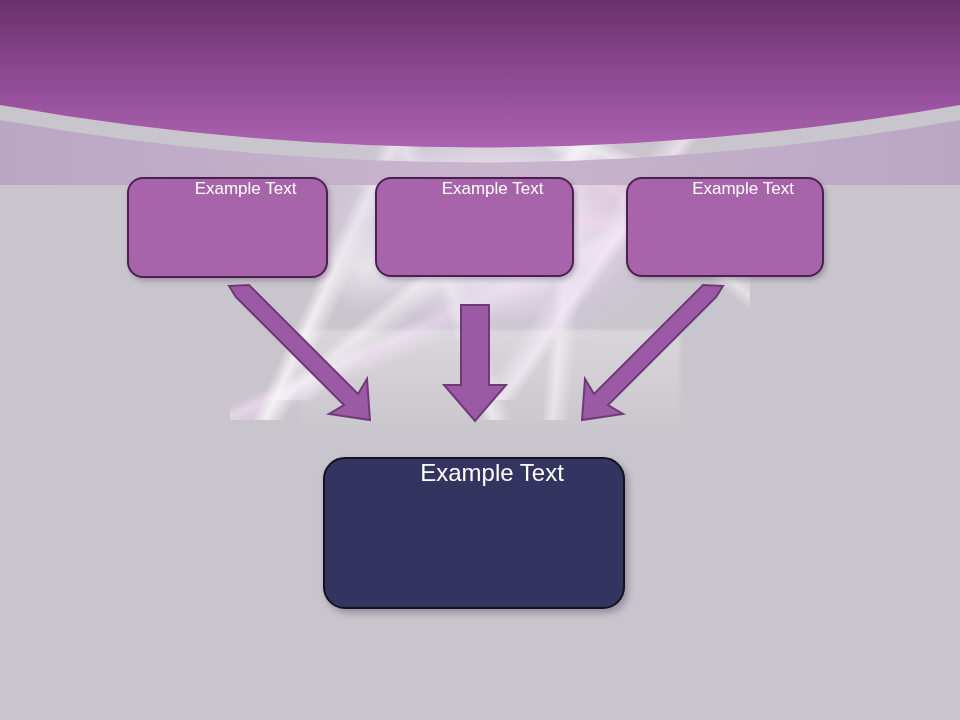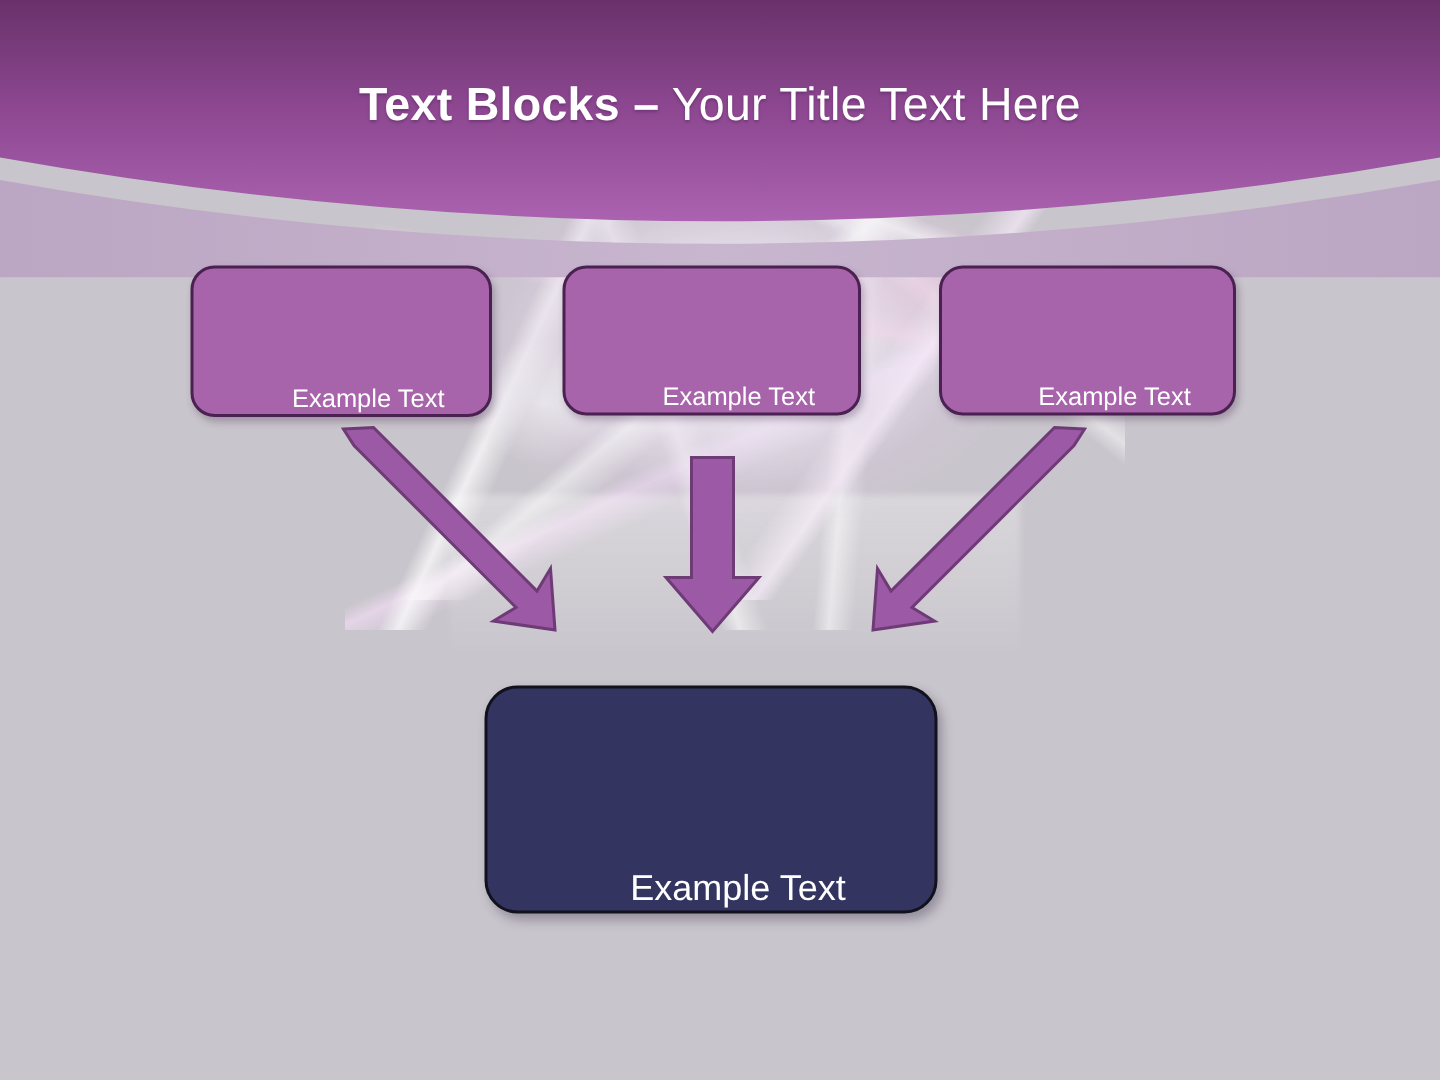--- a/index.html
+++ b/index.html
@@ -91,21 +91,21 @@
     text-shadow: 0 1px 2px rgba(60,20,70,0.35);
   }
   .title .strong { font-weight: 700; }
   .title .light  { font-weight: 400; }
 
   
   .box {
     position: absolute;
     box-sizing: border-box;
     display: flex;
-    align-items: flex-end;
+    align-items: flex-start;
     justify-content: center;
     color: #ffffff;
     border-radius: 16px;
     text-align: center;
     padding-left: 36px;
   }
   .box-top {
     background: #a764ab;
     border: 2px solid #4b2151;
     font-size: 17px;
@@ -163,23 +163,20 @@
           <stop offset="100%" stop-color="#bba6c3"></stop>
         </linearGradient>
       </defs>
 
       <path d="M0,185 L0,120 Q480,205 960,120 L960,185 Z" fill="url(#bandGrad)"></path>
 
       <path d="M0,0 L960,0 L960,105 Q480,190 0,105 Z" fill="url(#bannerGrad)"></path>
     </svg>
   </div>
 
-  <div class="title">
-    <span class="strong">Text Blocks –</span><span class="light"> Your Title Text Here</span>
-  </div>
 
   <svg class="arrows" viewBox="0 0 960 720" xmlns="http://www.w3.org/2000/svg">
 
     <g>
       <polygon class="arrow-shape" points="229,286 249,285 358,394 367,379 370,420 329,414 344,405 236,297"></polygon>
     </g>
 
     <g>
       <polygon class="arrow-shape" points="461,305 489,305 489,385 506,385 475,421 444,385 461,385"></polygon>
     </g>

